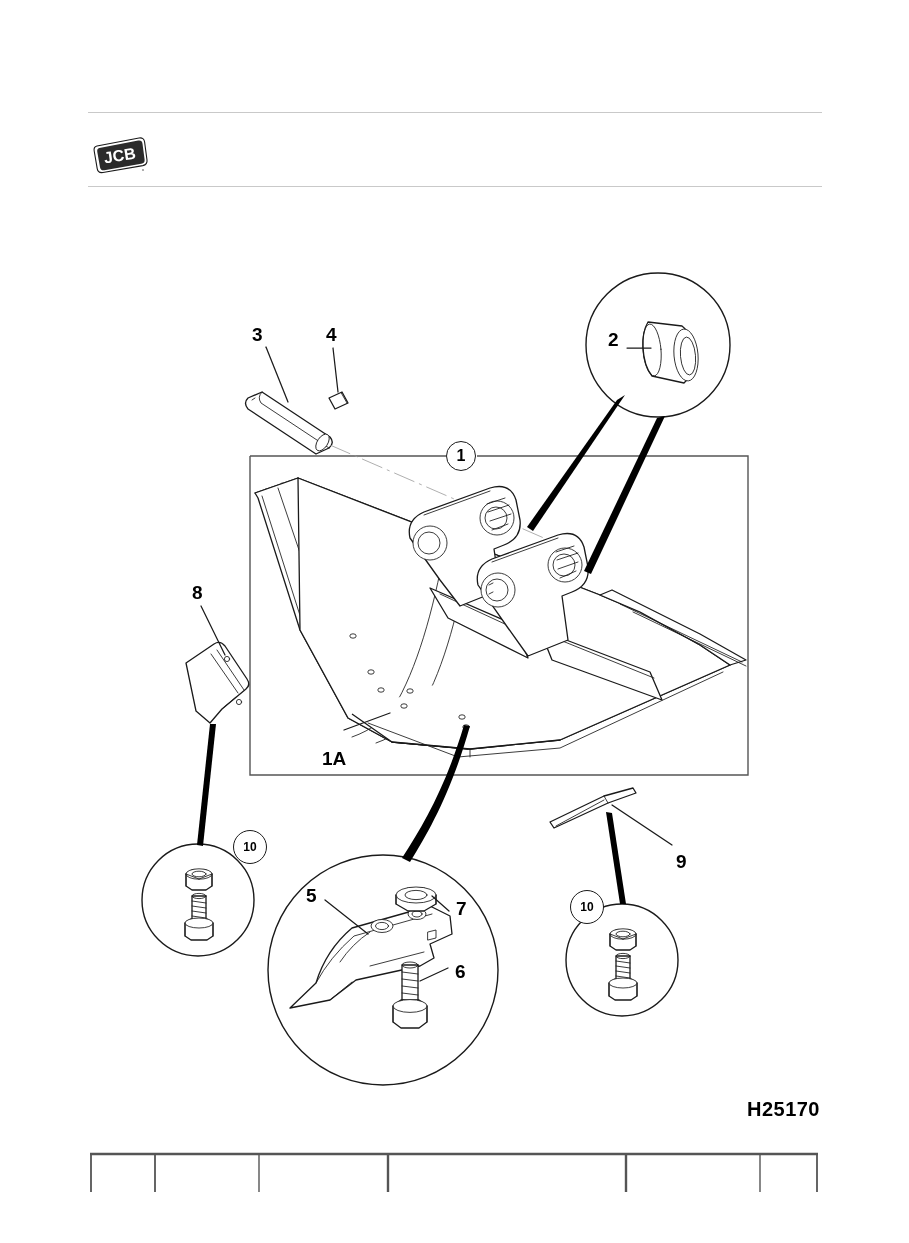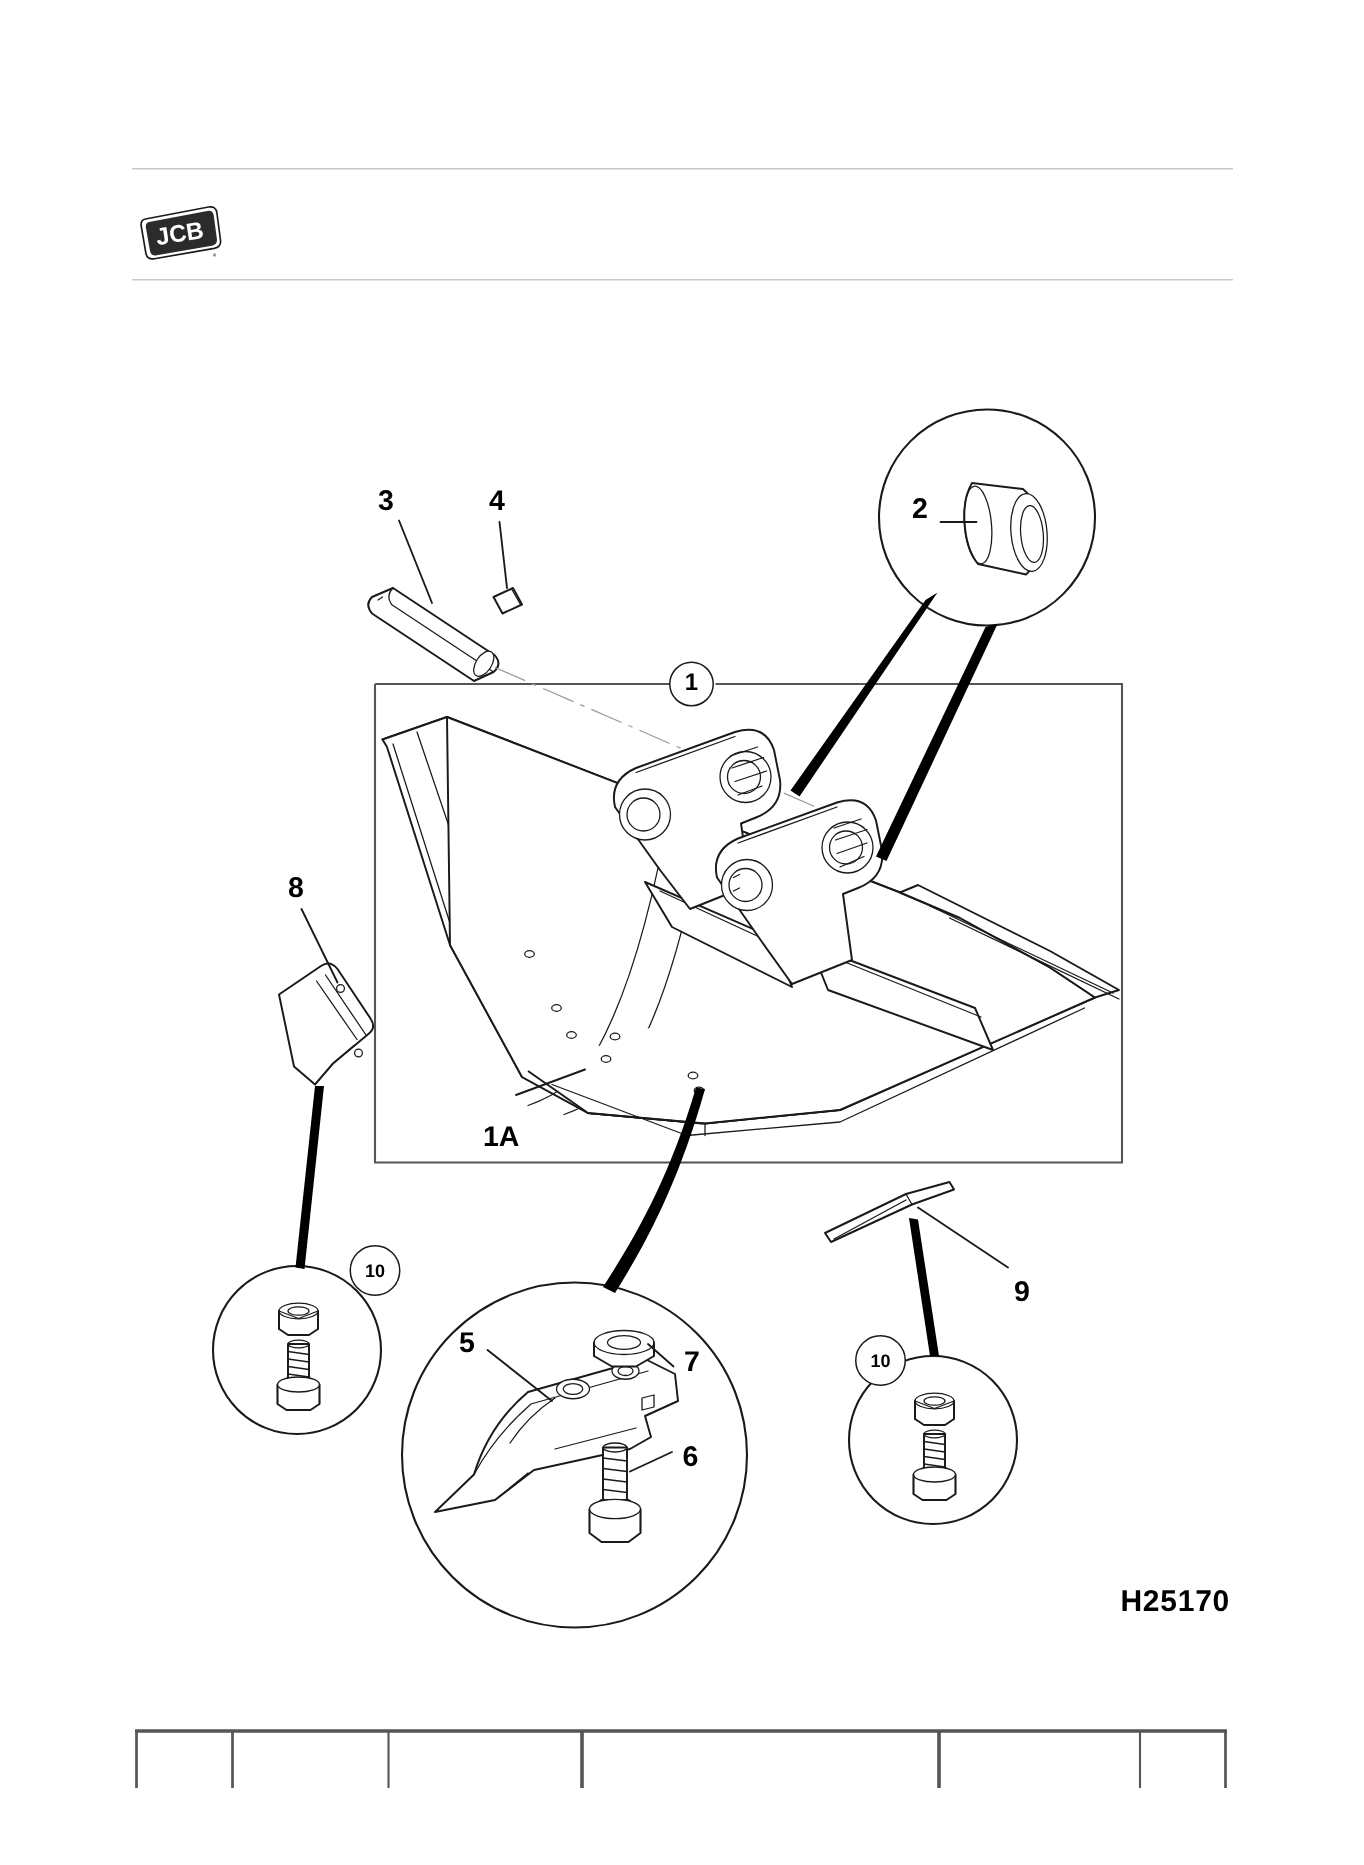--- a/index.html
+++ b/index.html
@@ -37,21 +37,21 @@
     top: 136px;
     width: 58px;
     height: 38px;
   }
   #jcb-logo .logo-svg { display: block; }
 
   
   #figure-code {
     position: absolute;
     left: 700px;
-    top: 1057px;
+    top: 1098px;
     width: 120px;
     text-align: right;
     font-size: 20px;
     font-weight: bold;
     letter-spacing: 0.5px;
   }
 
   
   #parts-table {
     position: absolute;

